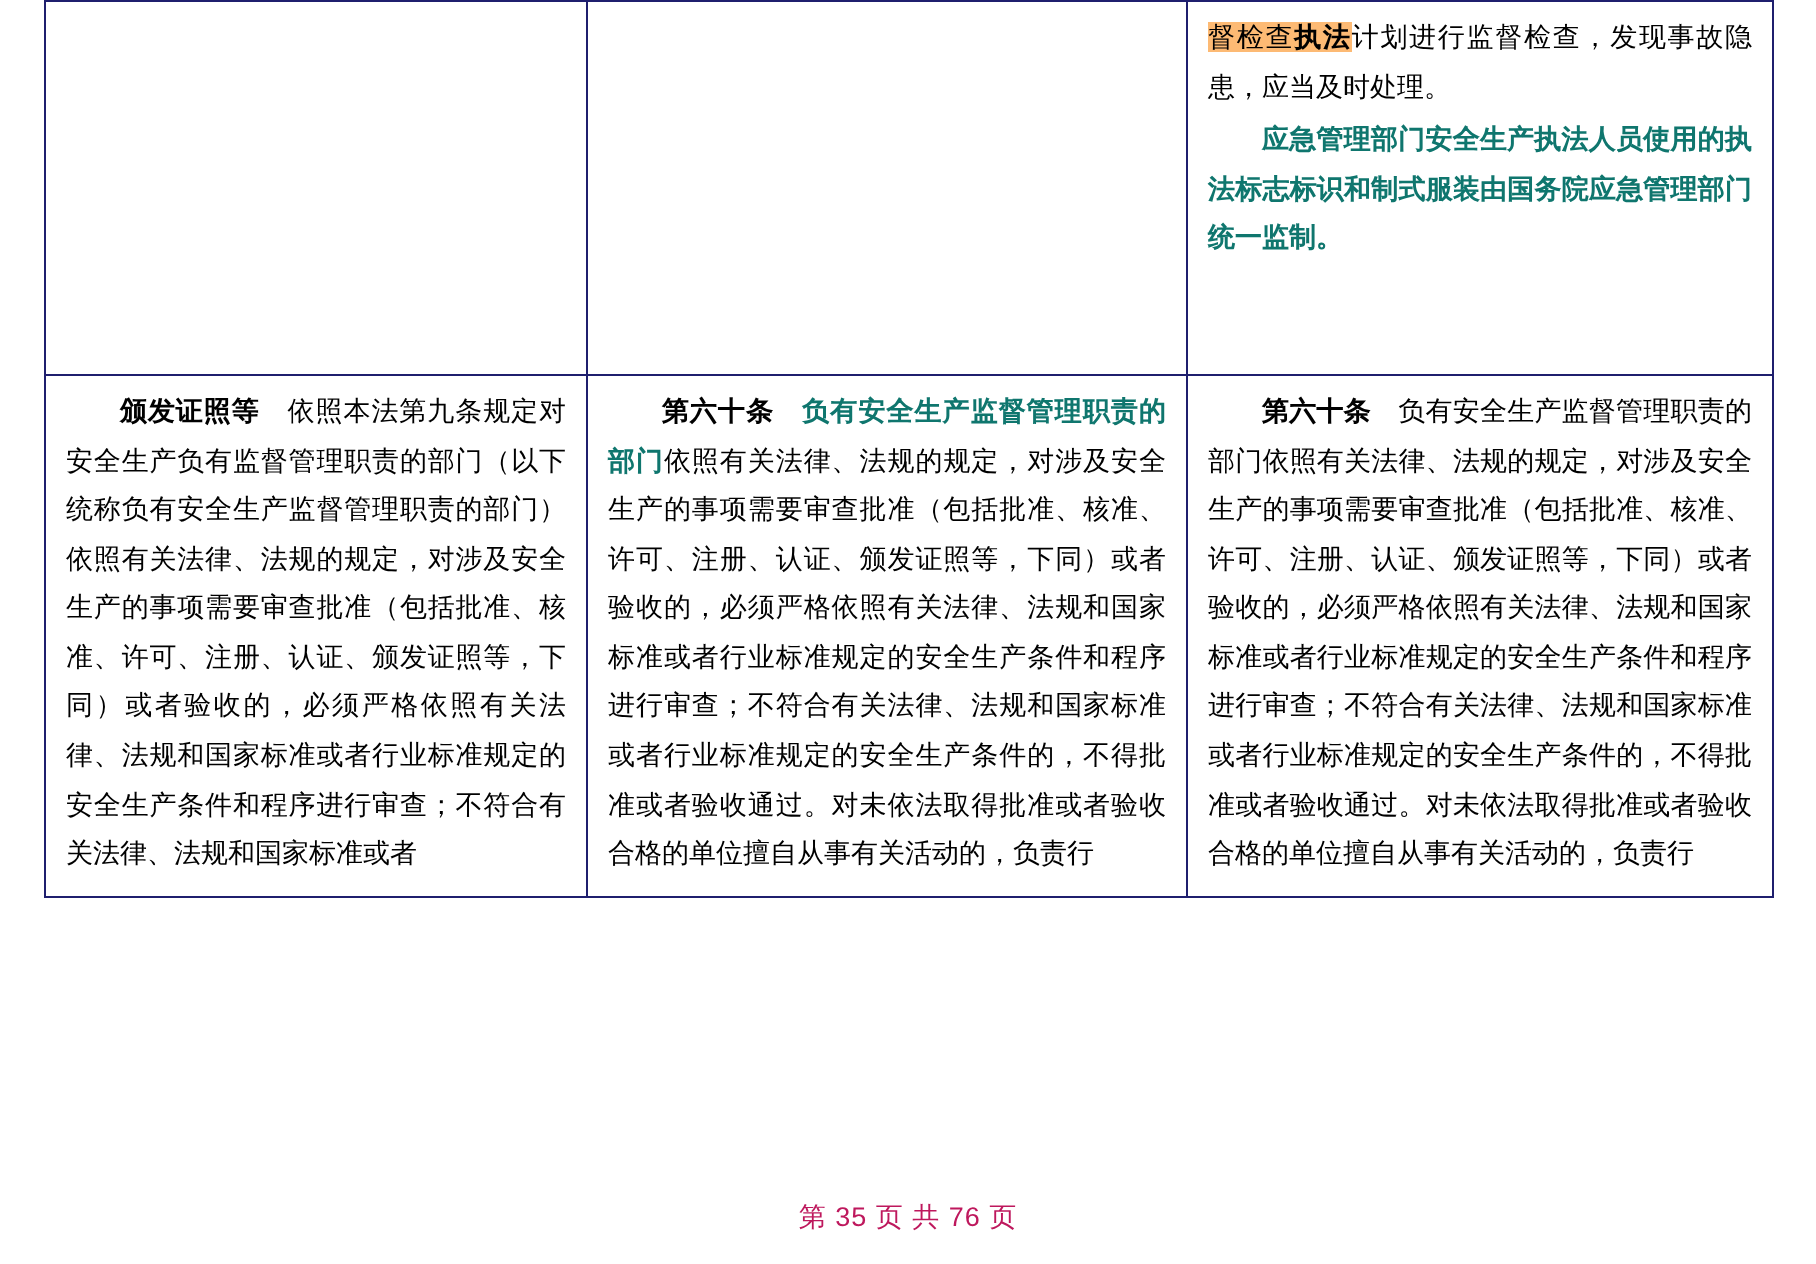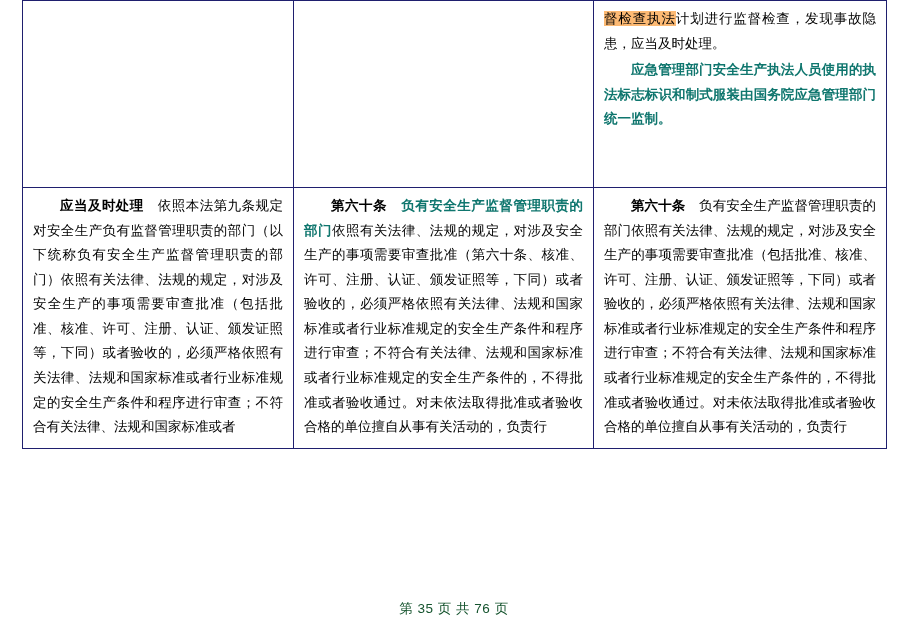--- a/index.html
+++ b/index.html
@@ -52,34 +52,34 @@
   }
 
   .hl {
     background: #fdba74;
   }
   .red {
     color: #0f766e;
     font-weight: bold;
   }
   .bold {
-    font-weight: normal;
+    font-weight: bold;
   }
   .art-label {
     font-weight: bold;
   }
 
   .footer {
     position: absolute;
     left: 0;
     right: 0;
     bottom: 14px;
     text-align: center;
     font-size: 13.5px;
-    color: #14532d;
+    color: #be185d;
     letter-spacing: 0.5px;
   }
 </style>
 </head>
 <body>
 
 <div class="page">
 
   <table class="doc-table">
     <colgroup>
@@ -91,24 +91,24 @@
       <tr class="row-top">
         <td></td>
         <td></td>
         <td>
           <p class="para"><span class="hl">督检查</span><span class="hl bold">执法</span><span>计划进行监督检查，发现事故隐患，应当及时处理。</span></p>
           <p class="para indent red"><span>应急管理部门安全生产执法人员使用的执法标志标识和制式服装由国务院应急管理部门统一监制。</span></p>
         </td>
       </tr>
       <tr>
         <td>
-          <p class="para indent"><span class="art-label">应当及时处理</span><span>　依照本法第九条规定对安全生产负有监督管理职责的部门（以下统称负有安全生产监督管理职责的部门）依照有关法律、法规的规定，对涉及安全生产的事项需要审查批准（包括批准、核准、许可、注册、认证、颁发证照等，下同）或者验收的，必须严格依照有关法律、法规和国家标准或者行业标准规定的安全生产条件和程序进行审查；不符合有关法律、法规和国家标准或者</span></p>
+          <p class="para indent"><span class="art-label">颁发证照等</span><span>　依照本法第九条规定对安全生产负有监督管理职责的部门（以下统称负有安全生产监督管理职责的部门）依照有关法律、法规的规定，对涉及安全生产的事项需要审查批准（包括批准、核准、许可、注册、认证、颁发证照等，下同）或者验收的，必须严格依照有关法律、法规和国家标准或者行业标准规定的安全生产条件和程序进行审查；不符合有关法律、法规和国家标准或者</span></p>
         </td>
         <td>
-          <p class="para indent"><span class="art-label">第六十条</span><span class="red">　负有安全生产监督管理职责的部门</span><span>依照有关法律、法规的规定，对涉及安全生产的事项需要审查批准（第六十条、核准、许可、注册、认证、颁发证照等，下同）或者验收的，必须严格依照有关法律、法规和国家标准或者行业标准规定的安全生产条件和程序进行审查；不符合有关法律、法规和国家标准或者行业标准规定的安全生产条件的，不得批准或者验收通过。对未依法取得批准或者验收合格的单位擅自从事有关活动的，负责行</span></p>
+          <p class="para indent"><span class="art-label">第六十条</span><span class="red">　负有安全生产监督管理职责的部门</span><span>依照有关法律、法规的规定，对涉及安全生产的事项需要审查批准（包括批准、核准、许可、注册、认证、颁发证照等，下同）或者验收的，必须严格依照有关法律、法规和国家标准或者行业标准规定的安全生产条件和程序进行审查；不符合有关法律、法规和国家标准或者行业标准规定的安全生产条件的，不得批准或者验收通过。对未依法取得批准或者验收合格的单位擅自从事有关活动的，负责行</span></p>
         </td>
         <td>
           <p class="para indent"><span class="art-label">第六十条</span><span>　负有安全生产监督管理职责的部门依照有关法律、法规的规定，对涉及安全生产的事项需要审查批准（包括批准、核准、许可、注册、认证、颁发证照等，下同）或者验收的，必须严格依照有关法律、法规和国家标准或者行业标准规定的安全生产条件和程序进行审查；不符合有关法律、法规和国家标准或者行业标准规定的安全生产条件的，不得批准或者验收通过。对未依法取得批准或者验收合格的单位擅自从事有关活动的，负责行</span></p>
         </td>
       </tr>
     </tbody>
   </table>
 
   <div class="footer">第 35 页 共 76 页</div>
 

